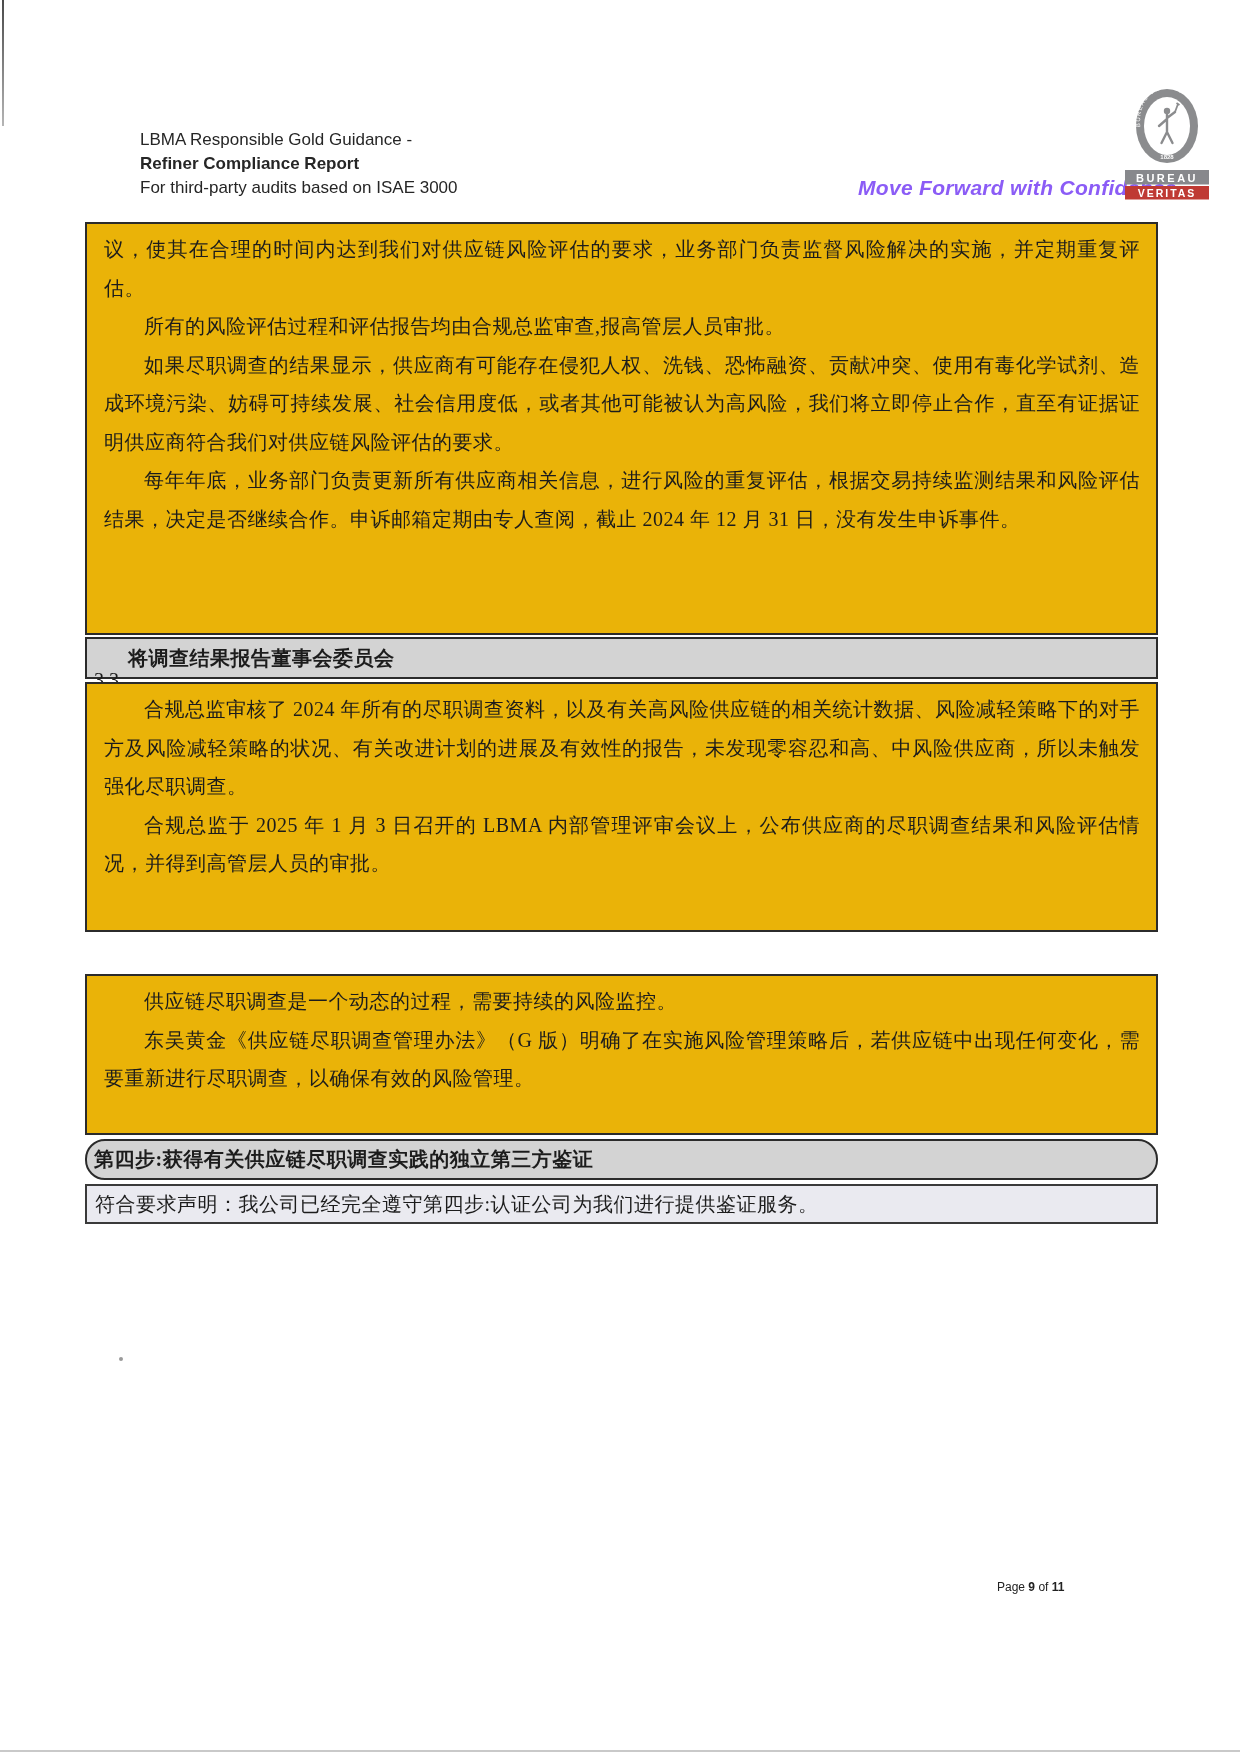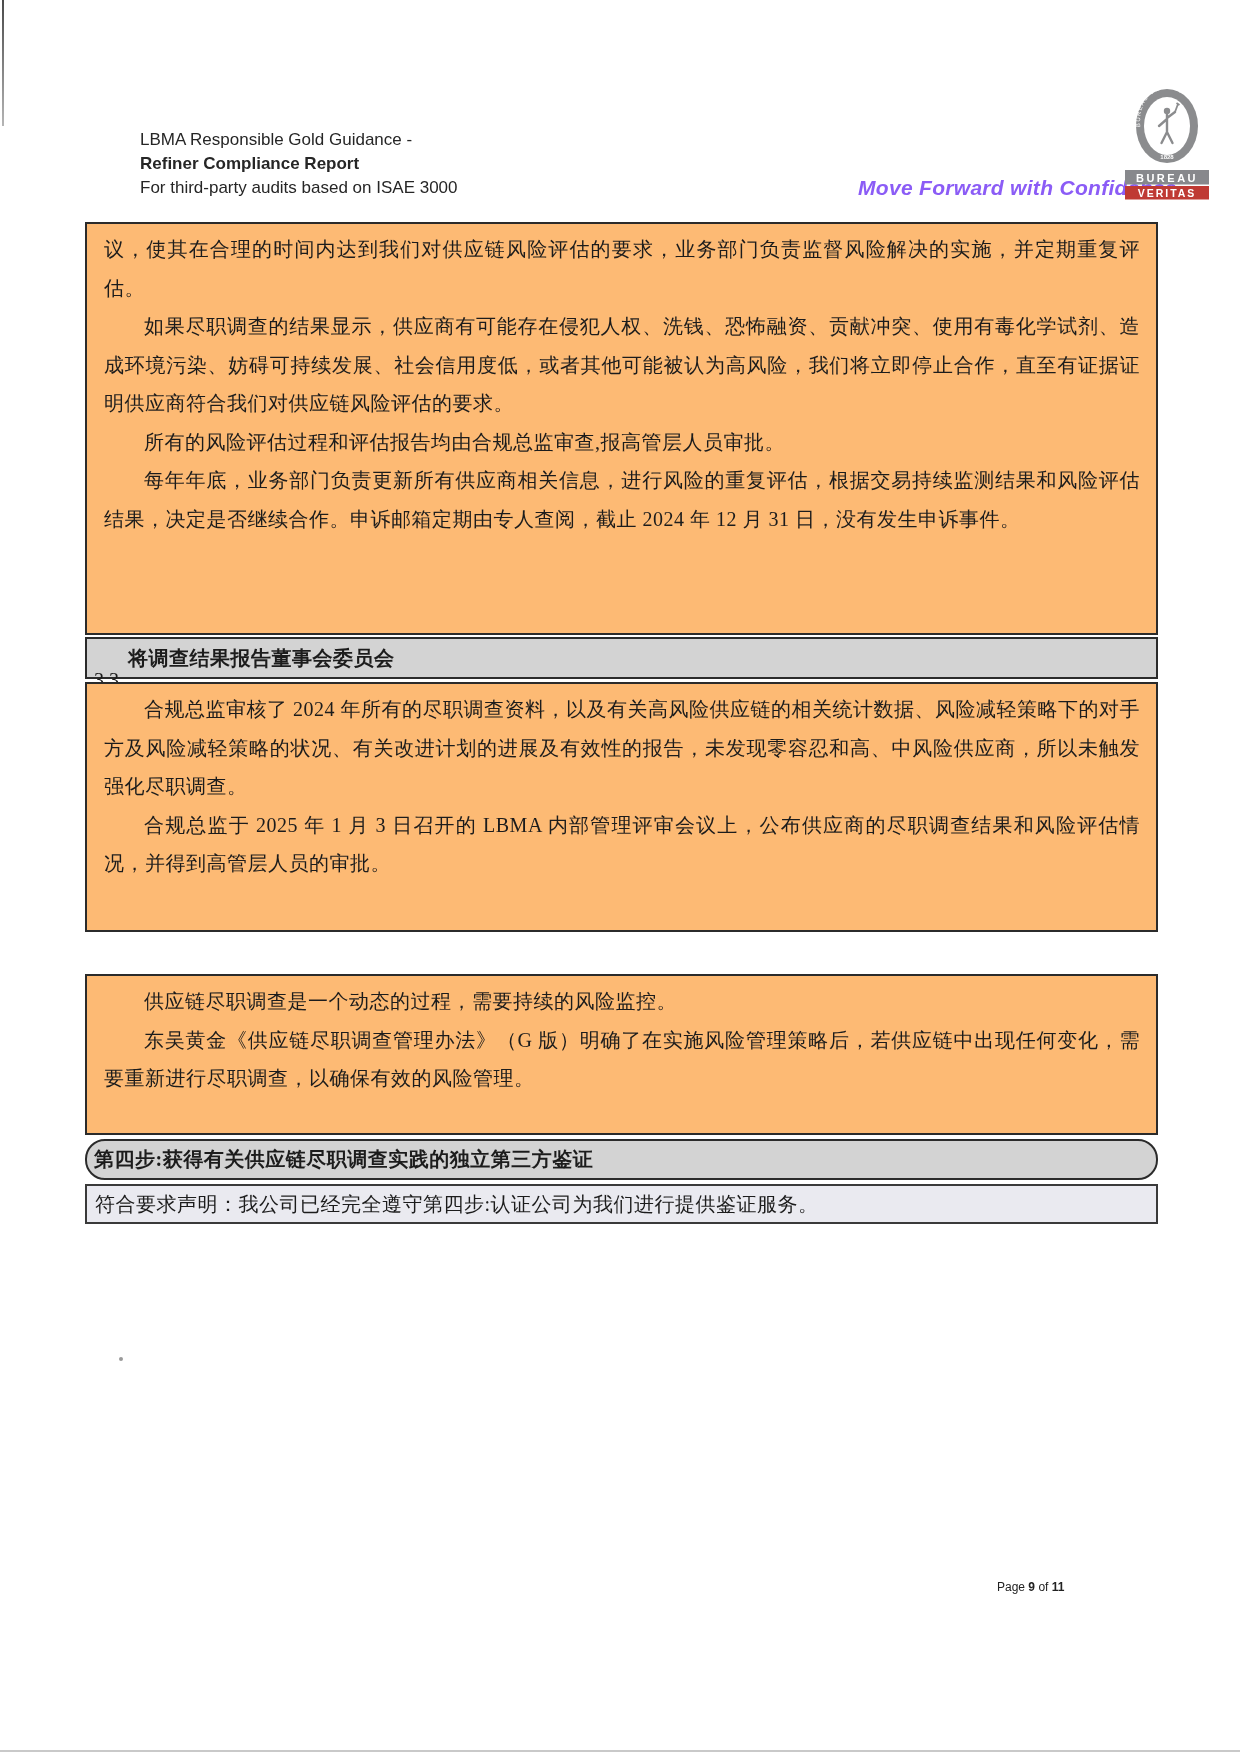--- a/index.html
+++ b/index.html
@@ -25,21 +25,21 @@
 
   .tagline{position:absolute;left:858px;top:176px;
     font-family:"Liberation Sans","DejaVu Sans",sans-serif;
     font-size:21px;font-style:italic;font-weight:bold;
     color:#8b5cf6;letter-spacing:.3px;}
 
   .logo{position:absolute;left:1125px;top:88px;width:84px;height:112px;}
 
   
   .cbox{position:absolute;left:85px;width:1073px;box-sizing:border-box;
-    border:2px solid #2b2b2b;background:#fdba74;padding:6px 16px 0 17px;}
+    border:2px solid #2b2b2b;background:#eab308;padding:6px 16px 0 17px;}
   .box1{top:222px;height:413px;}
   .box2{top:682px;height:250px;}
   .box3{top:974px;height:161px;}
   .box4{top:1240px;height:224px;}
 
   .para{font-size:20px;line-height:38.5px;text-align:justify;letter-spacing:.5px;}
   .para.indent{text-indent:2em;}
 
   
   .secbar{position:absolute;left:85px;width:1073px;box-sizing:border-box;
@@ -94,22 +94,22 @@
       <text x="42" y="70.5" font-size="6" fill="#ffffff" text-anchor="middle" font-weight="bold" font-family="'Liberation Sans',sans-serif">1828</text>
       <rect x="0" y="82" width="84" height="14.5" fill="#87888c"></rect>
       <text x="42" y="93.5" text-anchor="middle" font-size="11" fill="#ffffff" font-weight="bold" letter-spacing="2.5" font-family="'Liberation Sans',sans-serif">BUREAU</text>
       <rect x="0" y="98" width="84" height="13.5" fill="#bf3a34"></rect>
       <text x="42" y="108.5" text-anchor="middle" font-size="10.5" fill="#ffffff" font-weight="bold" letter-spacing="2" font-family="'Liberation Sans',sans-serif">VERITAS</text>
     </svg>
   </div>
 
   <div class="cbox box1">
     <div class="para">议，使其在合理的时间内达到我们对供应链风险评估的要求，业务部门负责监督风险解决的实施，并定期重复评估。</div>
+    <div class="para indent">所有的风险评估过程和评估报告均由合规总监审查,报高管层人员审批。</div>
     <div class="para indent">如果尽职调查的结果显示，供应商有可能存在侵犯人权、洗钱、恐怖融资、贡献冲突、使用有毒化学试剂、造成环境污染、妨碍可持续发展、社会信用度低，或者其他可能被认为高风险，我们将立即停止合作，直至有证据证明供应商符合我们对供应链风险评估的要求。</div>
-    <div class="para indent">所有的风险评估过程和评估报告均由合规总监审查,报高管层人员审批。</div>
     <div class="para indent">每年年底，业务部门负责更新所有供应商相关信息，进行风险的重复评估，根据交易持续监测结果和风险评估结果，决定是否继续合作。申诉邮箱定期由专人查阅，截止 2024 年 12 月 31 日，没有发生申诉事件。</div>
   </div>
 
   <div class="secbar bar33">
     <span class="num">3.3</span>
     <span class="ttl">将调查结果报告董事会委员会</span>
   </div>
 
   <div class="cbox box2">
     <div class="para indent">合规总监审核了 2024 年所有的尽职调查资料，以及有关高风险供应链的相关统计数据、风险减轻策略下的对手方及风险减轻策略的状况、有关改进计划的进展及有效性的报告，未发现零容忍和高、中风险供应商，所以未触发强化尽职调查。</div>

